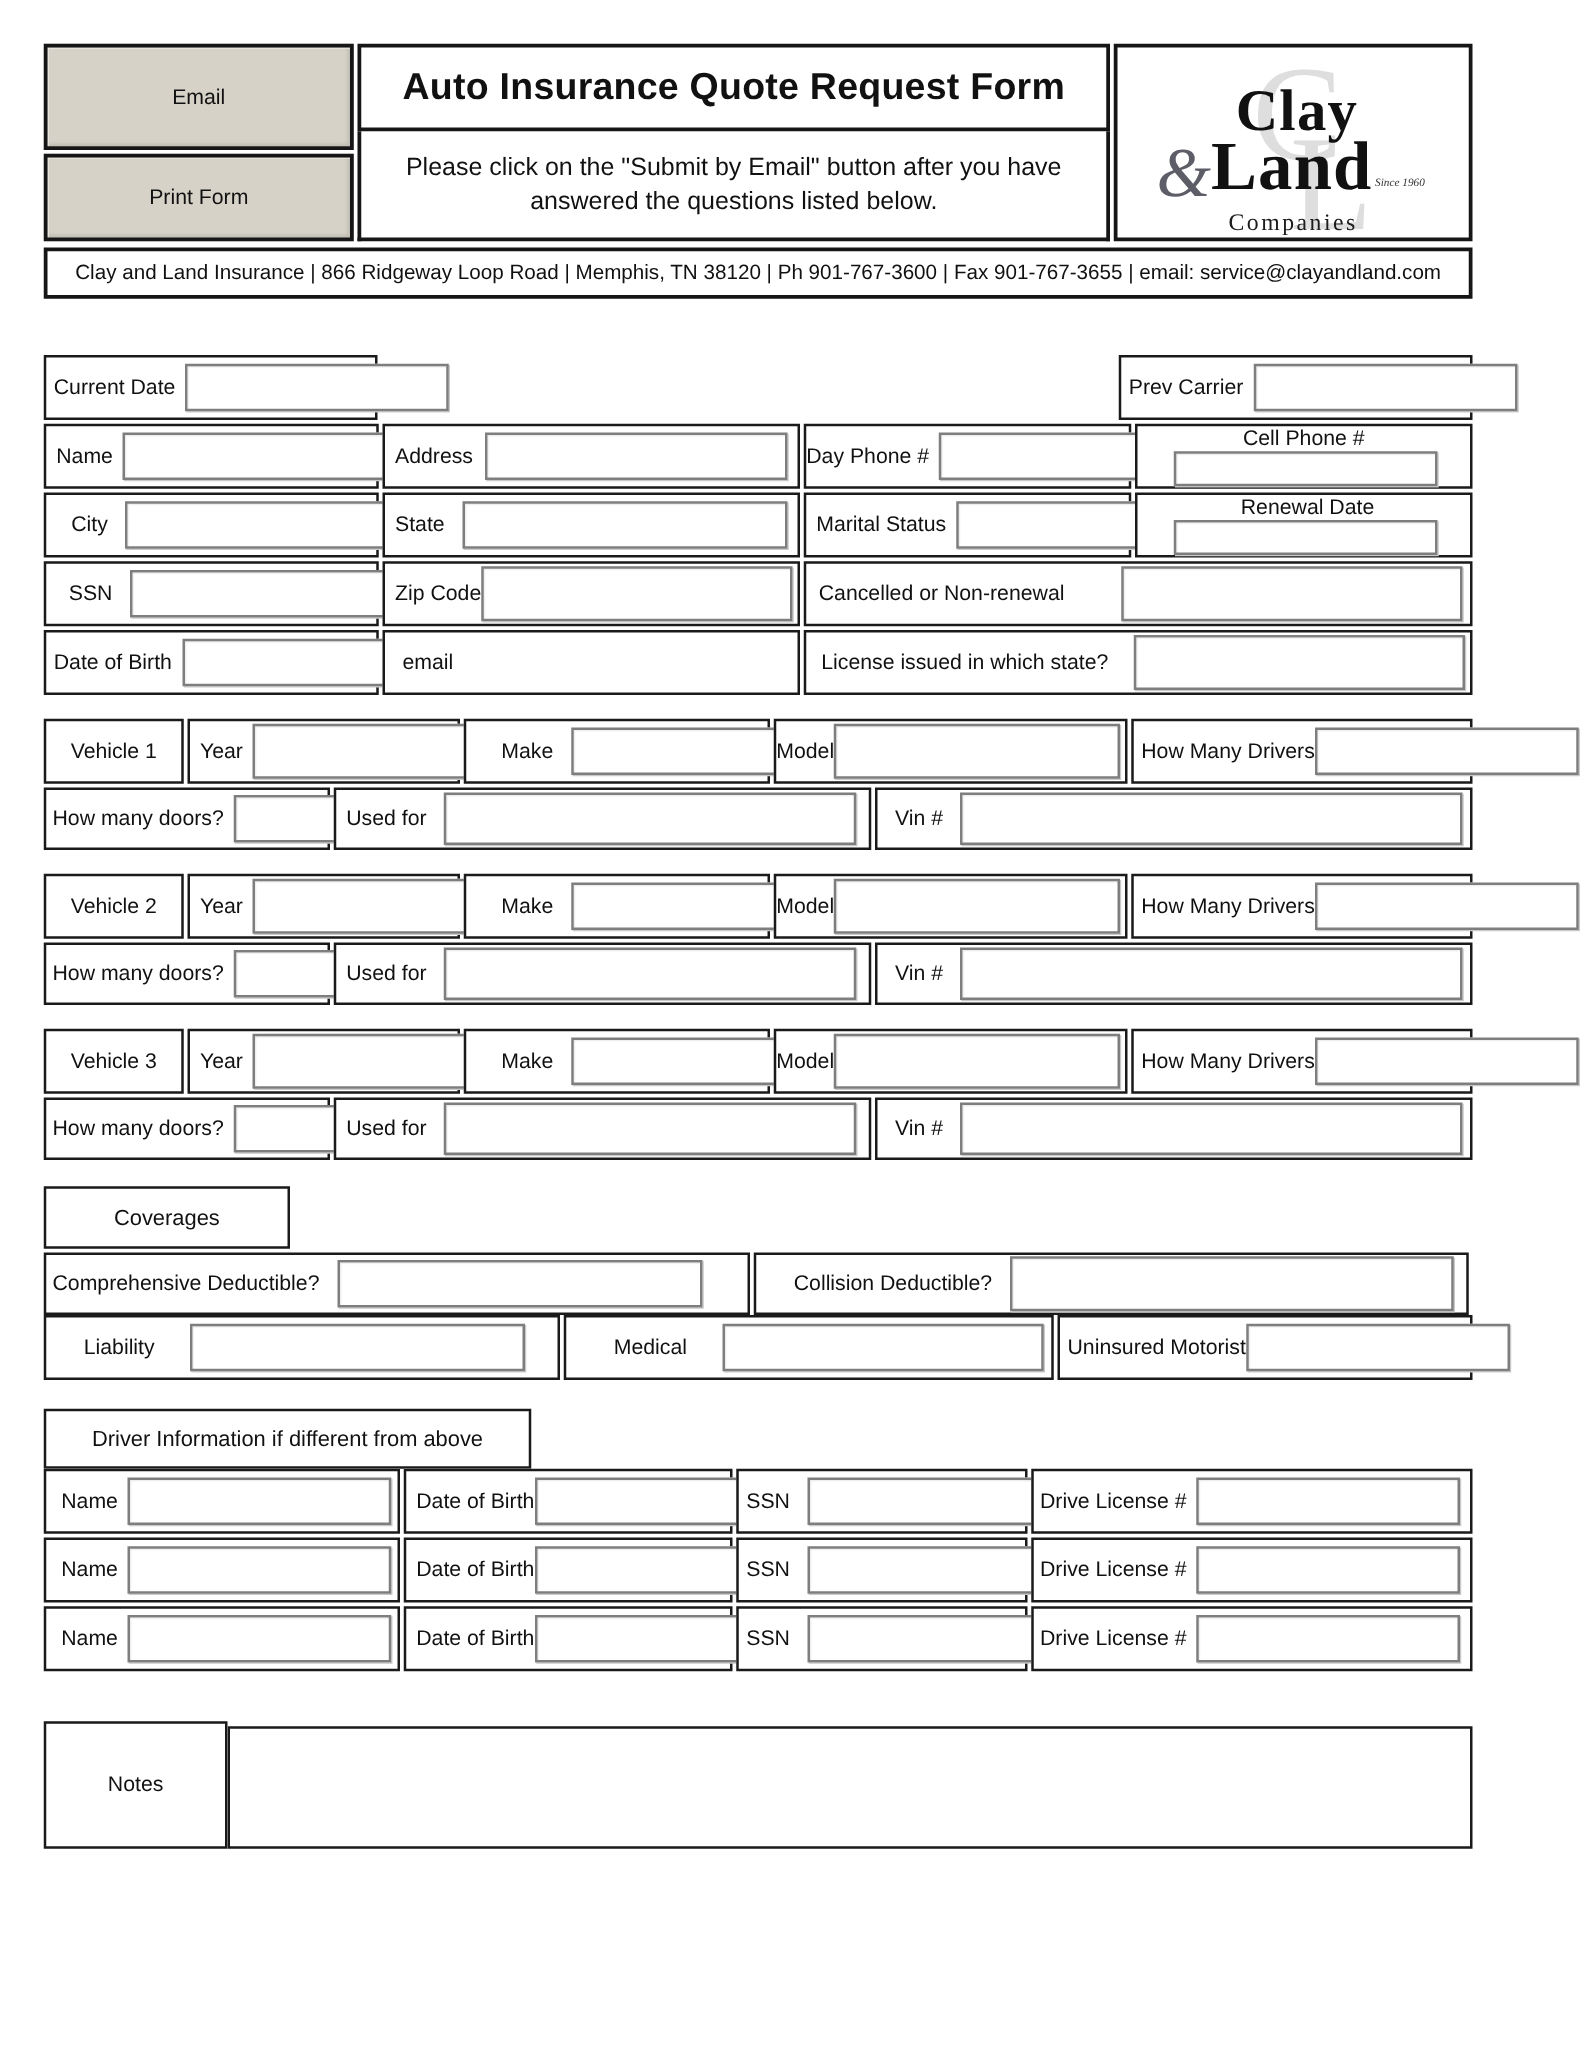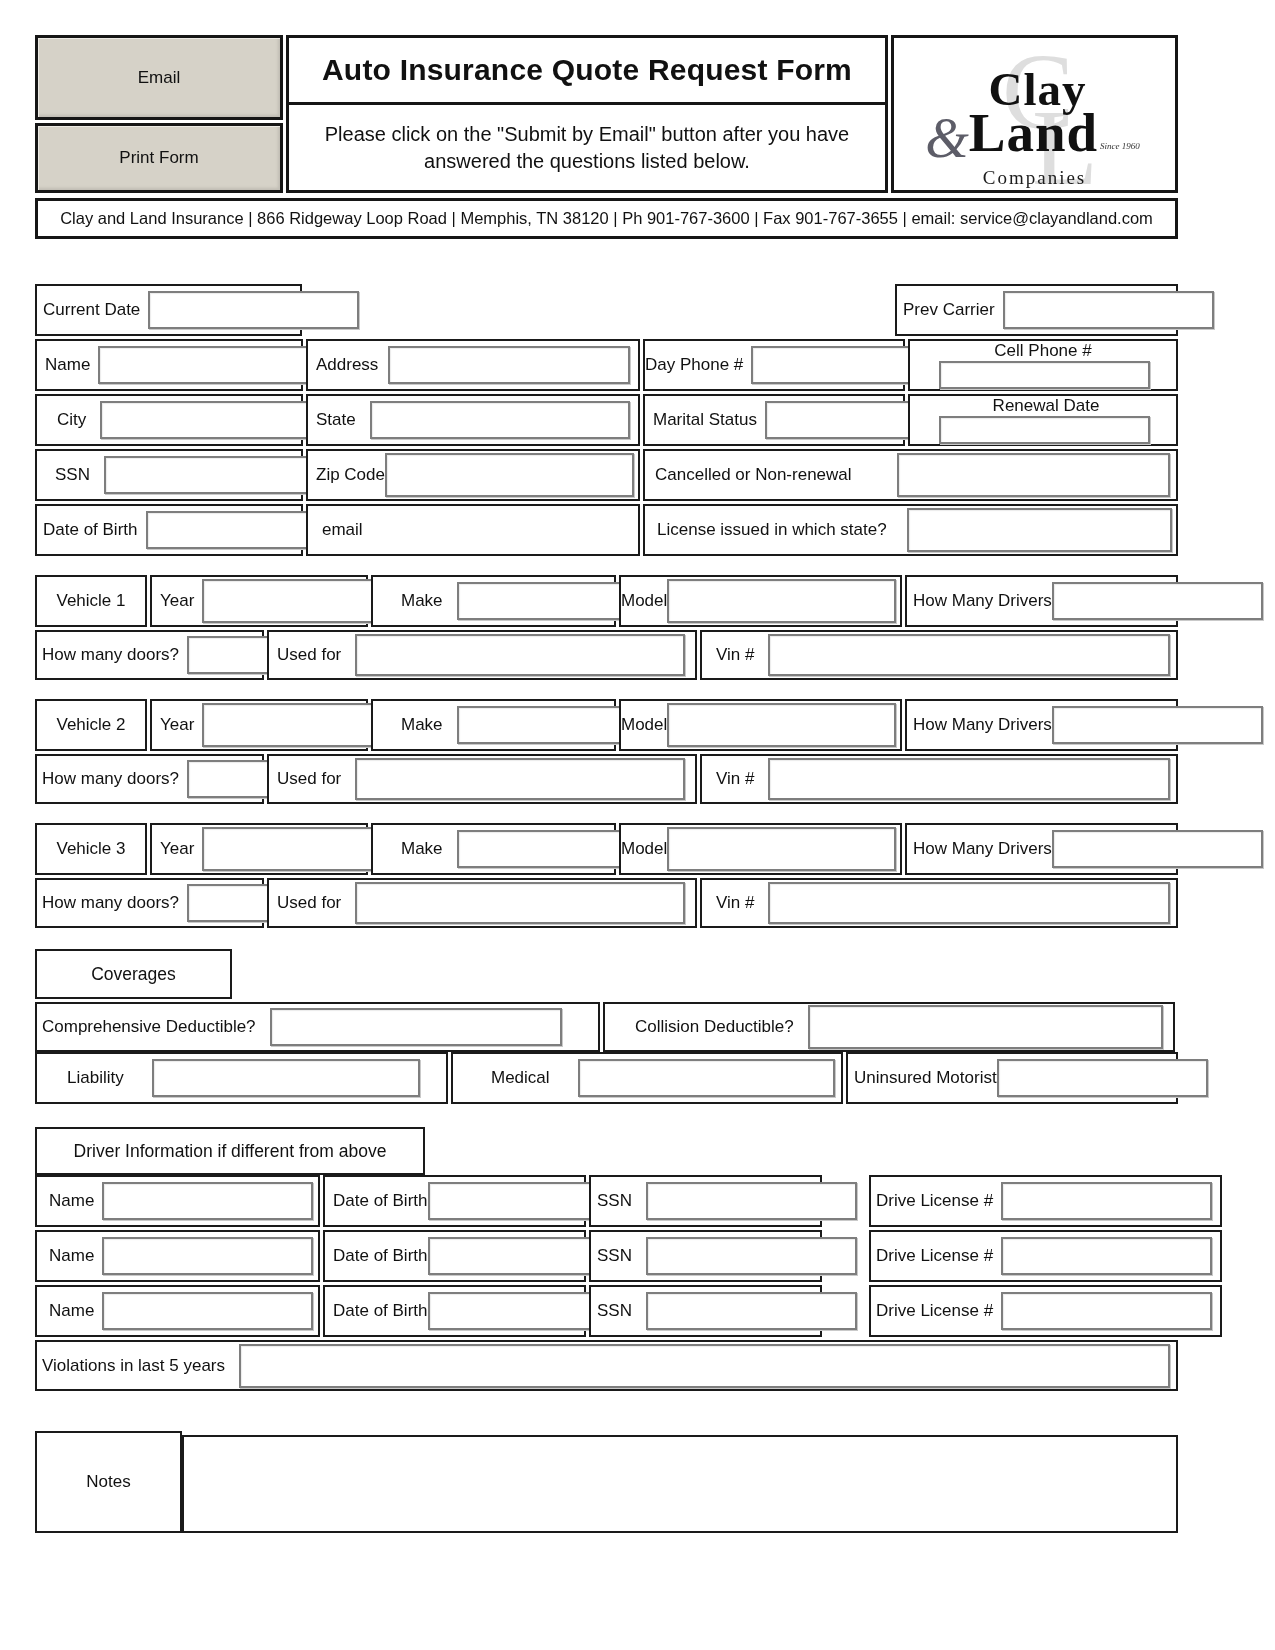--- a/index.html
+++ b/index.html
@@ -115,21 +115,21 @@
   .cov-liab { width: 413px; } .cov-med { width: 392px; } .cov-unins { width: 332px; }
   .cov-comp { width: 565px; } .cov-coll { width: 572px; }
 
   
   .drv-header {
     width: 390px; height: 48px; border: 2.5px solid #1a1a1a;
     display: flex; align-items: center; justify-content: center;
     font-size: 17.5px; margin-top: 23px;
   }
   .d-name { width: 285px; } .d-dob { width: 263px; }
-  .d-ssn { width: 233px; } .d-lic { width: 353px; margin-left: 44px; }
+  .d-ssn { width: 233px; } .d-lic { width: 353px; }
   .viol-cell { width: 1143px; height: 51px; }
 
   
   .notes-wrap { margin-top: 40px; display: flex; align-items: flex-end; }
   .notes-label-cell {
     width: 147px; height: 102px; border: 2.5px solid #1a1a1a;
     display: flex; align-items: center; justify-content: center;
     font-size: 17px;
   }
   textarea.notes-area {
@@ -444,26 +444,20 @@
     <div class="cell d-ssn">
       <span class="lbl pl6">SSN</span>
       <input class="inp ml14 mr8" type="text" style="">
     </div>
     <div class="cell d-lic">
       <span class="lbl pl5">Drive License #</span>
       <input class="inp ml8 mr8" type="text" style="">
     </div>
   </div>
 
-  <div class="frow">
-    <div class="cell viol-cell">
-      <span class="lbl pl5">Violations in last 5 years</span>
-      <input class="inp ml14 mr6" style="height: 44px;" type="text">
-    </div>
-  </div>
 
   <div class="notes-wrap">
     <div class="notes-label-cell">
       <span>Notes</span>
     </div>
     <textarea class="notes-area" style=""></textarea>
   </div>
 
 </div>
 

